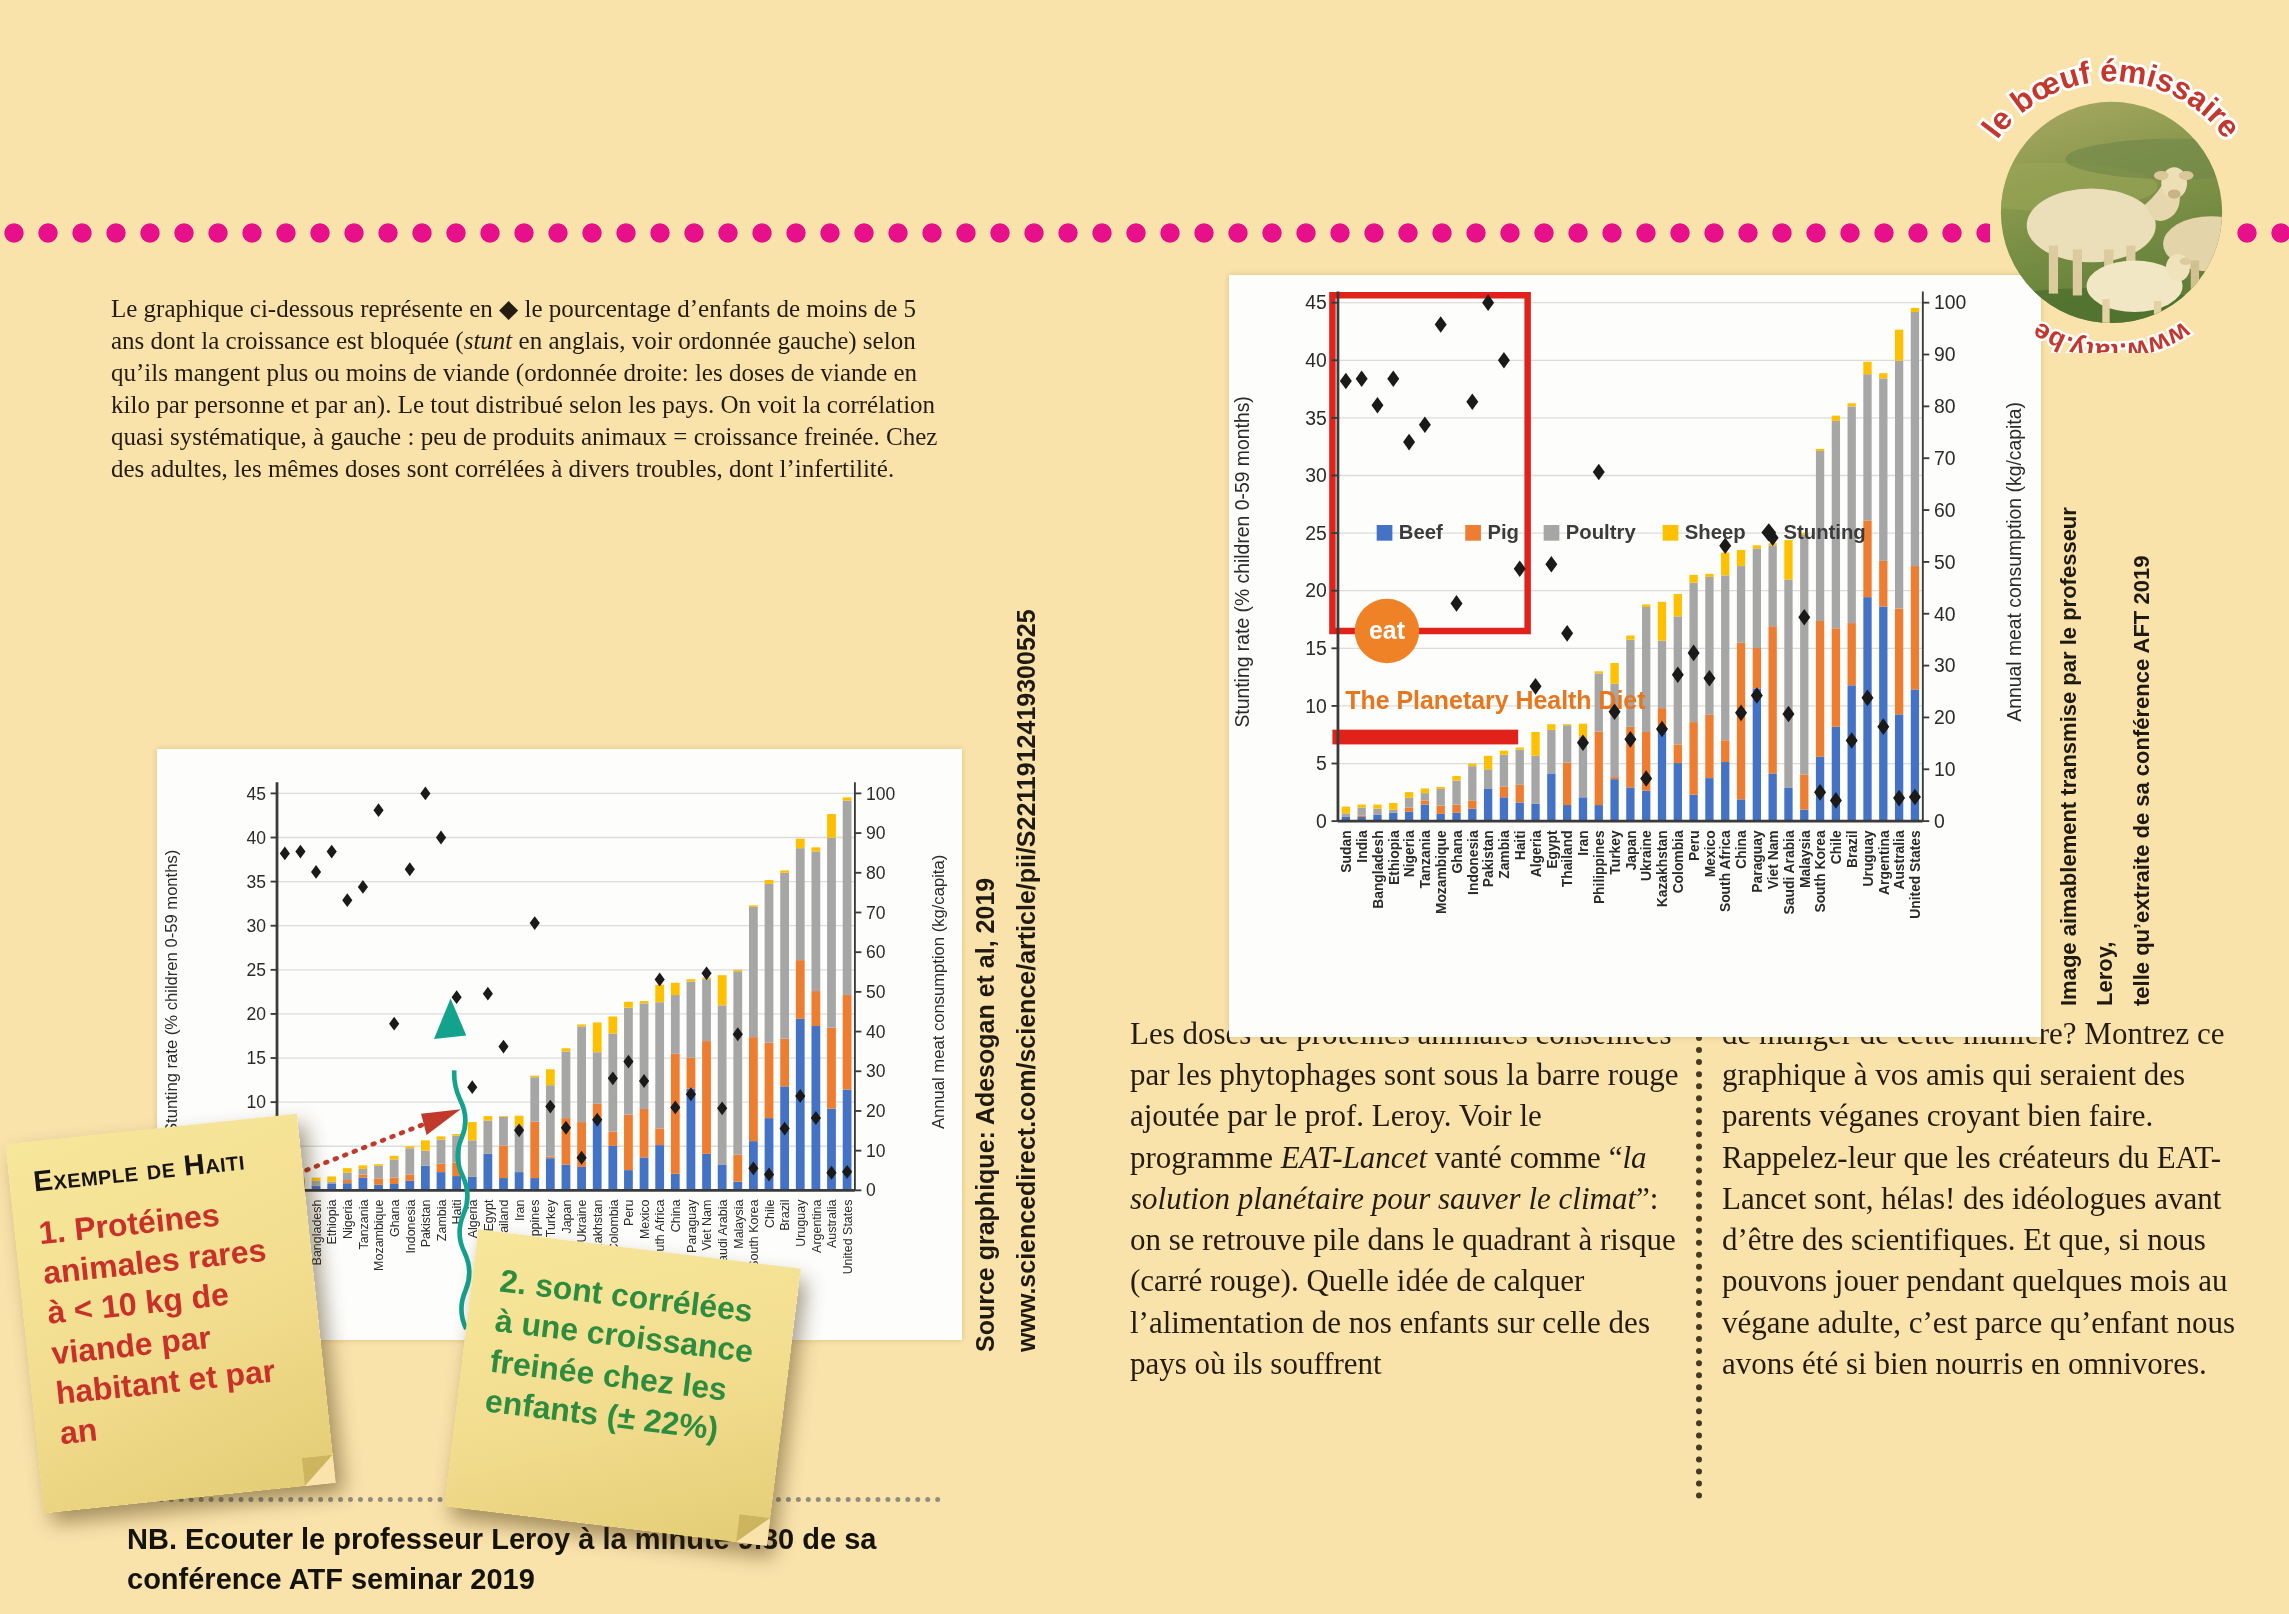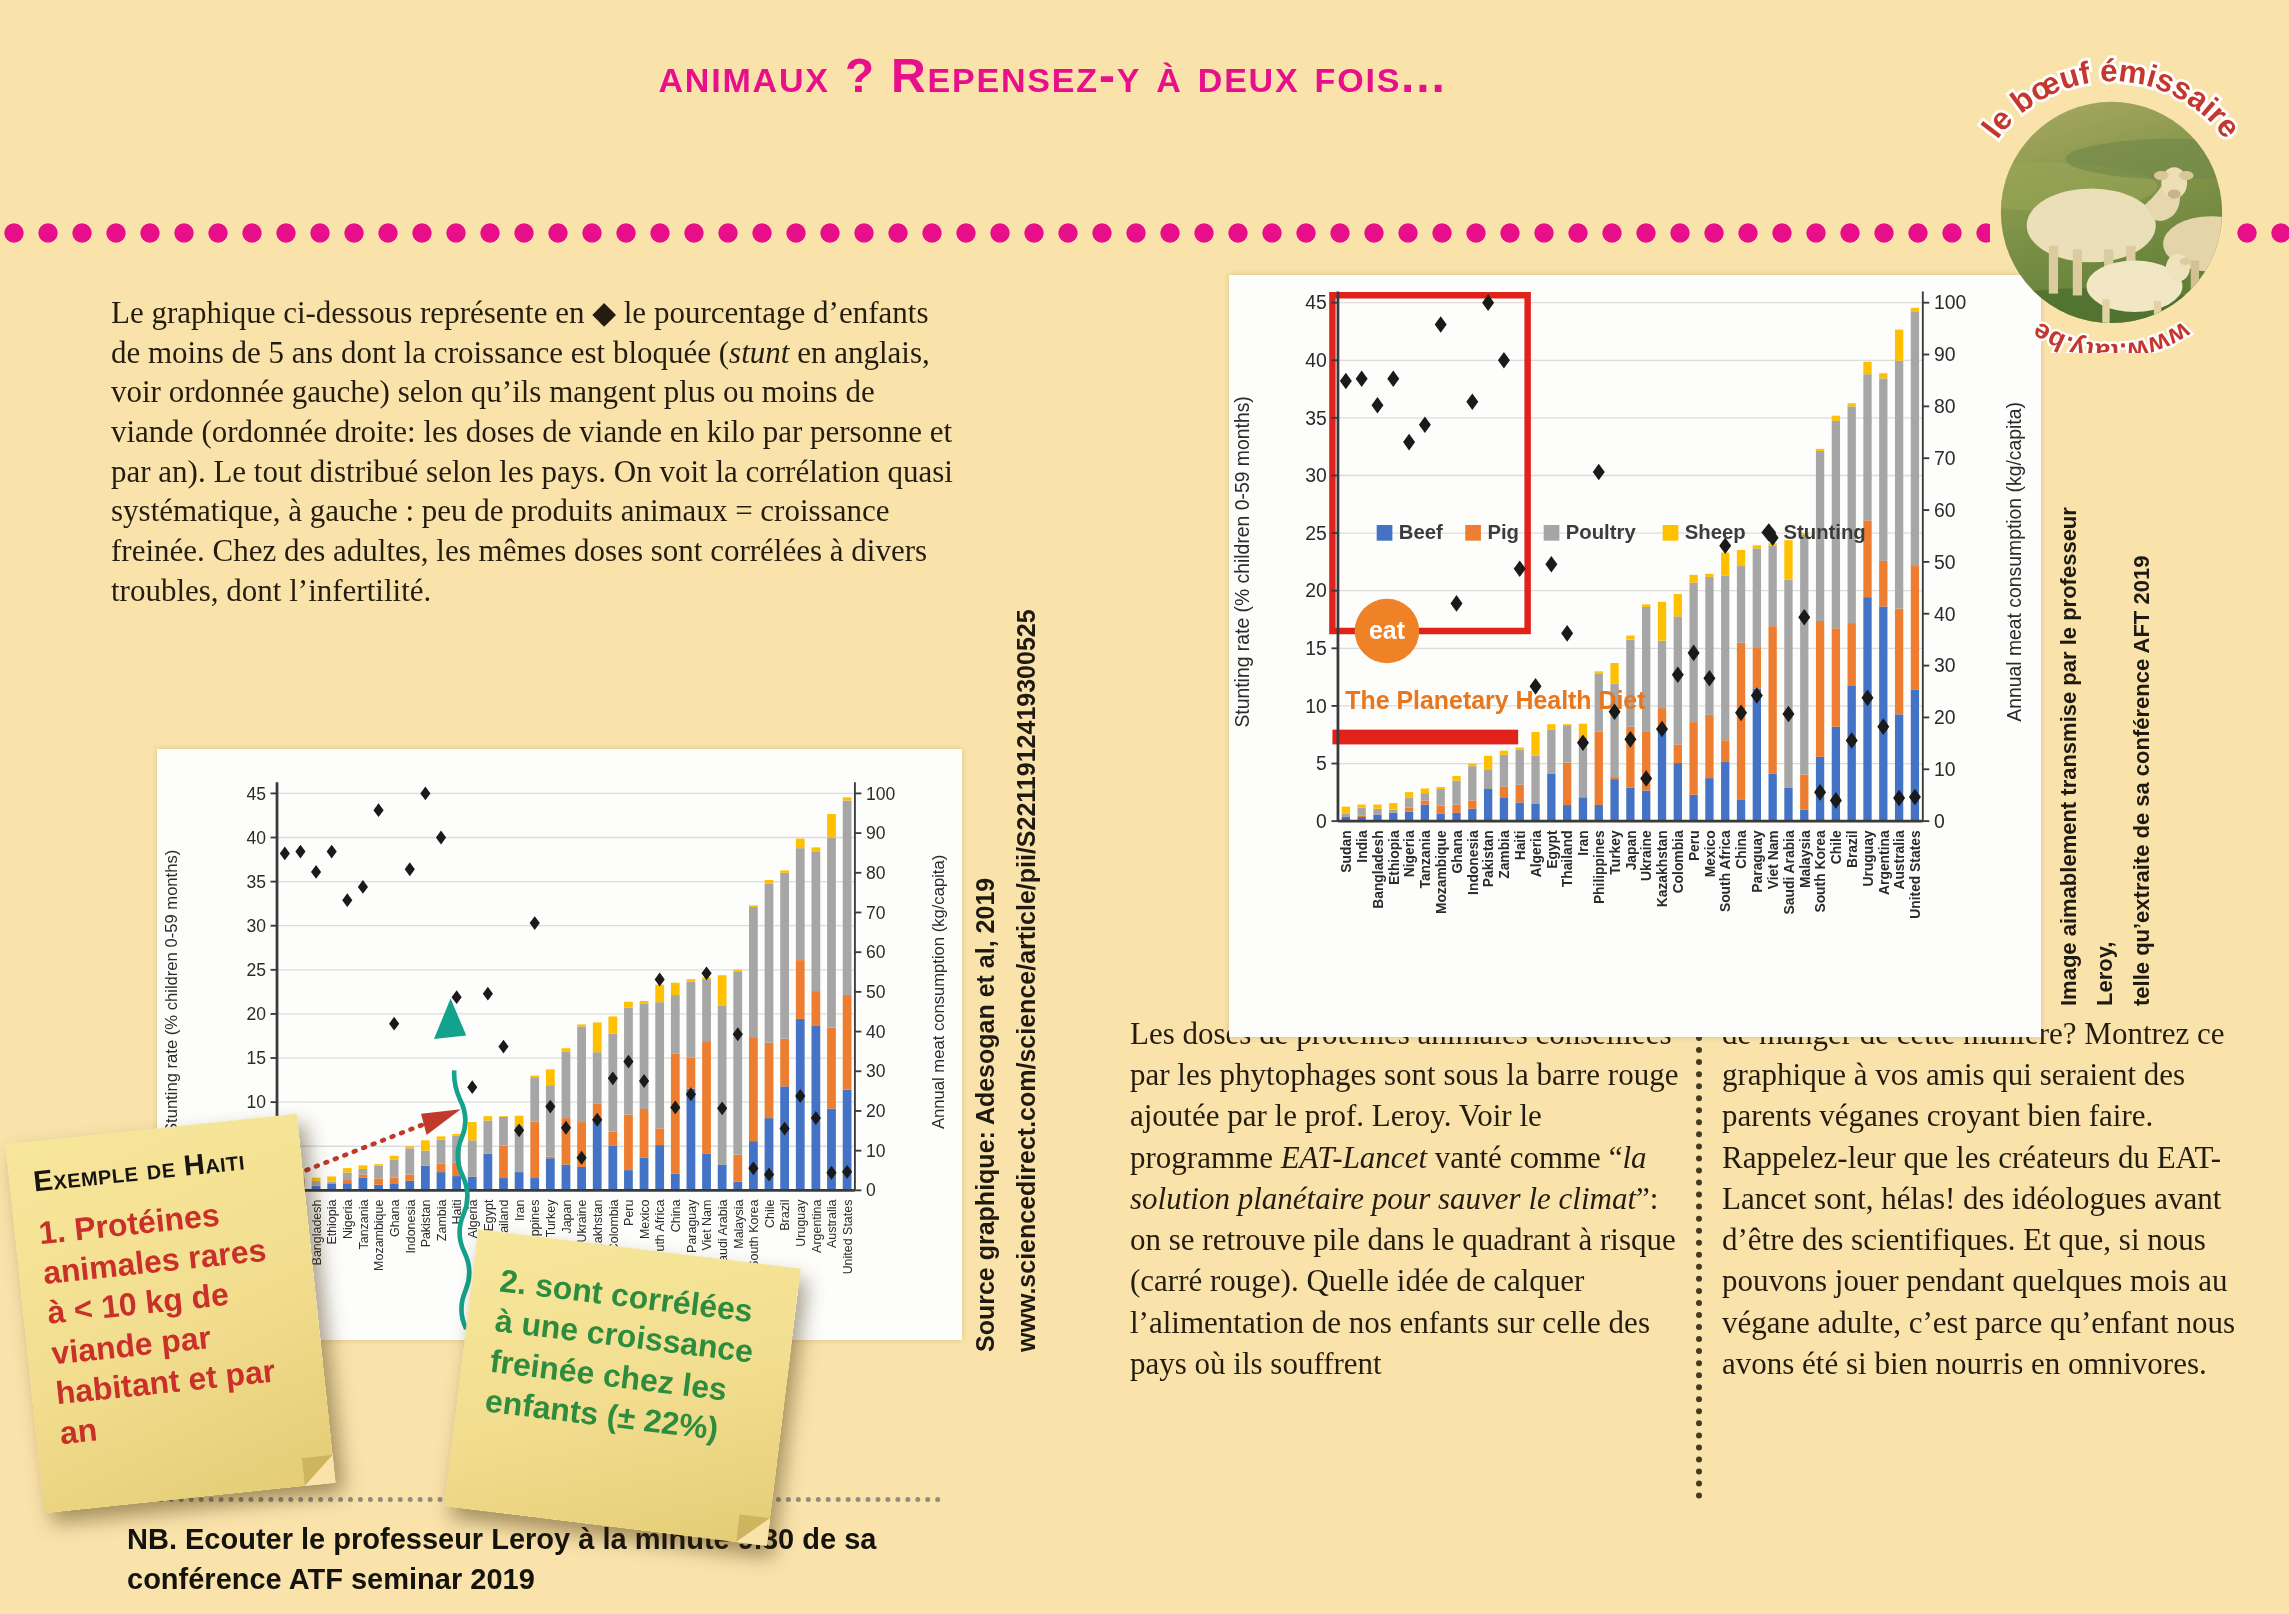--- a/index.html
+++ b/index.html
@@ -9,21 +9,21 @@
   .title{position:absolute;left:305px;top:42px;width:1495px;text-align:center;z-index:5;
          font-family:"Liberation Sans",sans-serif;font-weight:bold;color:var(--accent,#e8108a);
          font-variant:small-caps;font-size:48px;line-height:68px;letter-spacing:1.8px;}
   
   .dotrow{position:absolute;top:222px;height:22px;z-index:4;
           background-image:radial-gradient(circle at 10px 11px,var(--accent,#e8108a) 9.2px,rgba(0,0,0,0) 10px);
           background-size:34px 22px;background-repeat:repeat-x;}
   .dotrow.main{left:3.7px;width:1986px;}
   .dotrow.tail{left:2237px;width:53px;}
   
-  .intro{position:absolute;left:111px;top:293px;width:842px;font-size:31px;line-height:1.28;z-index:6;}
+  .intro{position:absolute;left:111px;top:293px;width:842px;font-size:25px;line-height:1.28;z-index:6;}
   em{font-style:italic;}
   
   .panel{position:absolute;background:var(--panel,#fdfdfb);z-index:10;box-shadow:0 0 5.5px rgba(120,90,20,.25);}
   .panel.left{left:157px;top:749px;width:805px;height:591px;}
   .panel.right{left:1229px;top:275px;width:812px;height:762px;}
   
   .vtext{position:absolute;writing-mode:vertical-rl;transform:rotate(180deg);
          font-family:"Liberation Sans",sans-serif;font-weight:bold;color:#1e1a12;z-index:12;}
   .vtext .vline{line-height:1.65;}
   .vtext.source{left:965px;top:854px;height:498px;font-size:25px;}
@@ -51,21 +51,20 @@
   
   .overlay{position:absolute;left:0;top:0;z-index:30;pointer-events:none;}
   .badge{position:absolute;left:1964px;top:48px;z-index:50;}
 </style>
 </head>
 <body>
 
 <div class="page">
 
   <div class="title">
-    <div>animaux ? Repensez-y à deux fois...</div>
   </div>
 
   <div class="dotrow main"></div>
   <div class="dotrow tail"></div>
 
   <div class="intro"><span>Le graphique ci-dessous représente en ◆ le pourcentage d’enfants de moins de 5 ans dont la croissance est bloquée (</span><em>stunt</em><span> en anglais, voir ordonnée gauche) selon qu’ils mangent plus ou moins de viande (ordonnée droite: les doses de viande en kilo par personne et par an). Le tout distribué selon les pays. On voit la corrélation quasi systématique, à gauche : peu de produits animaux = croissance freinée. Chez des adultes, les mêmes doses sont corrélées à divers troubles, dont l’infertilité.</span></div>
 
   <div class="panel left">
     <svg id="chart-left" width="805" height="591" viewBox="0 0 872 640">
         <line x1="130" y1="430.22222222222223" x2="756" y2="430.22222222222223" stroke="#dcdcdc" stroke-width="1.4"></line>

